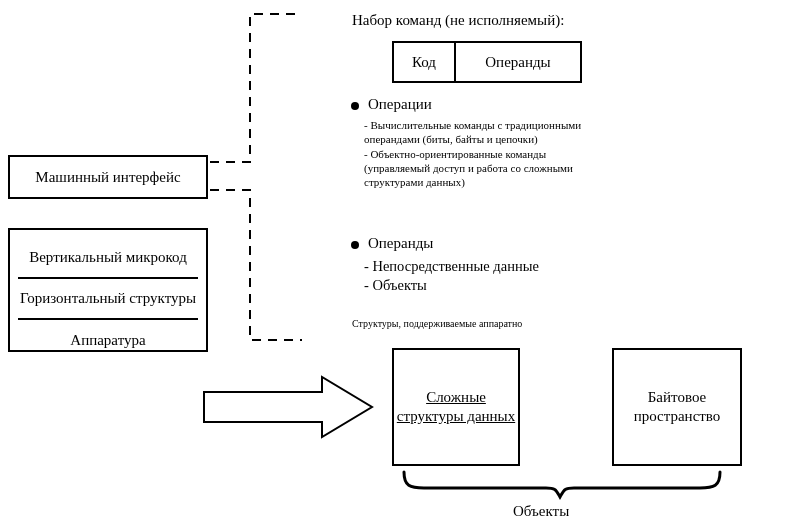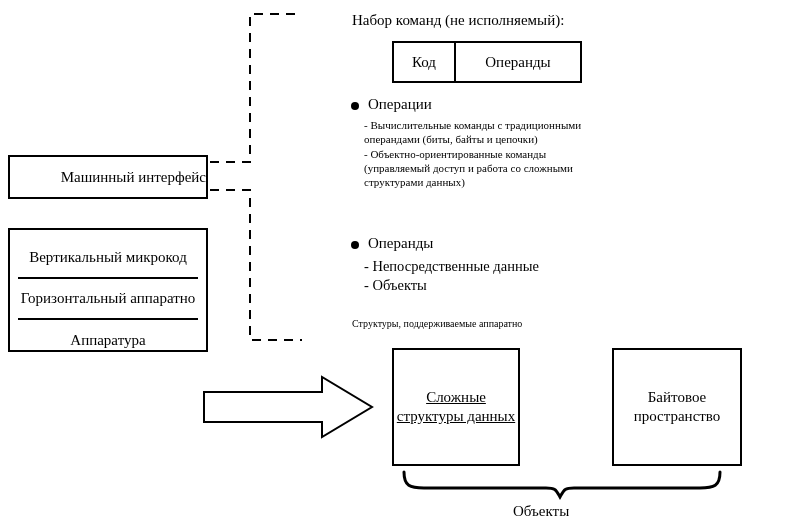--- a/index.html
+++ b/index.html
@@ -16,21 +16,21 @@
     color: #000000;
     overflow: hidden;
   }
   .box {
     position: absolute;
     border: 2px solid #000;
     box-sizing: border-box;
     background: #fff;
     display: flex;
     align-items: center;
-    justify-content: flex-end;
+    justify-content: center;
     text-align: center;
     line-height: 1.25;
   }
   .txt {
     position: absolute;
     white-space: pre;
     line-height: 1.3;
   }
   svg.layer {
     position: absolute;
@@ -140,21 +140,21 @@
     <span>Машинный интерфейс</span>
   </div>
 
   <div class="box" id="stack-box">
     <div class="stack-cell divider">
       <span>Вертикальный
 микрокод</span>
     </div>
     <div class="stack-cell divider">
       <span>Горизонтальный
-аппаратно</span>
+структуры</span>
     </div>
     <div class="stack-cell">
       <span>Аппаратура</span>
     </div>
   </div>
 
   <div class="txt" id="title-instr">Набор команд (не исполняемый):</div>
 
   <div id="instr-table">
     <div class="cell" id="instr-cell-code">Код</div>

